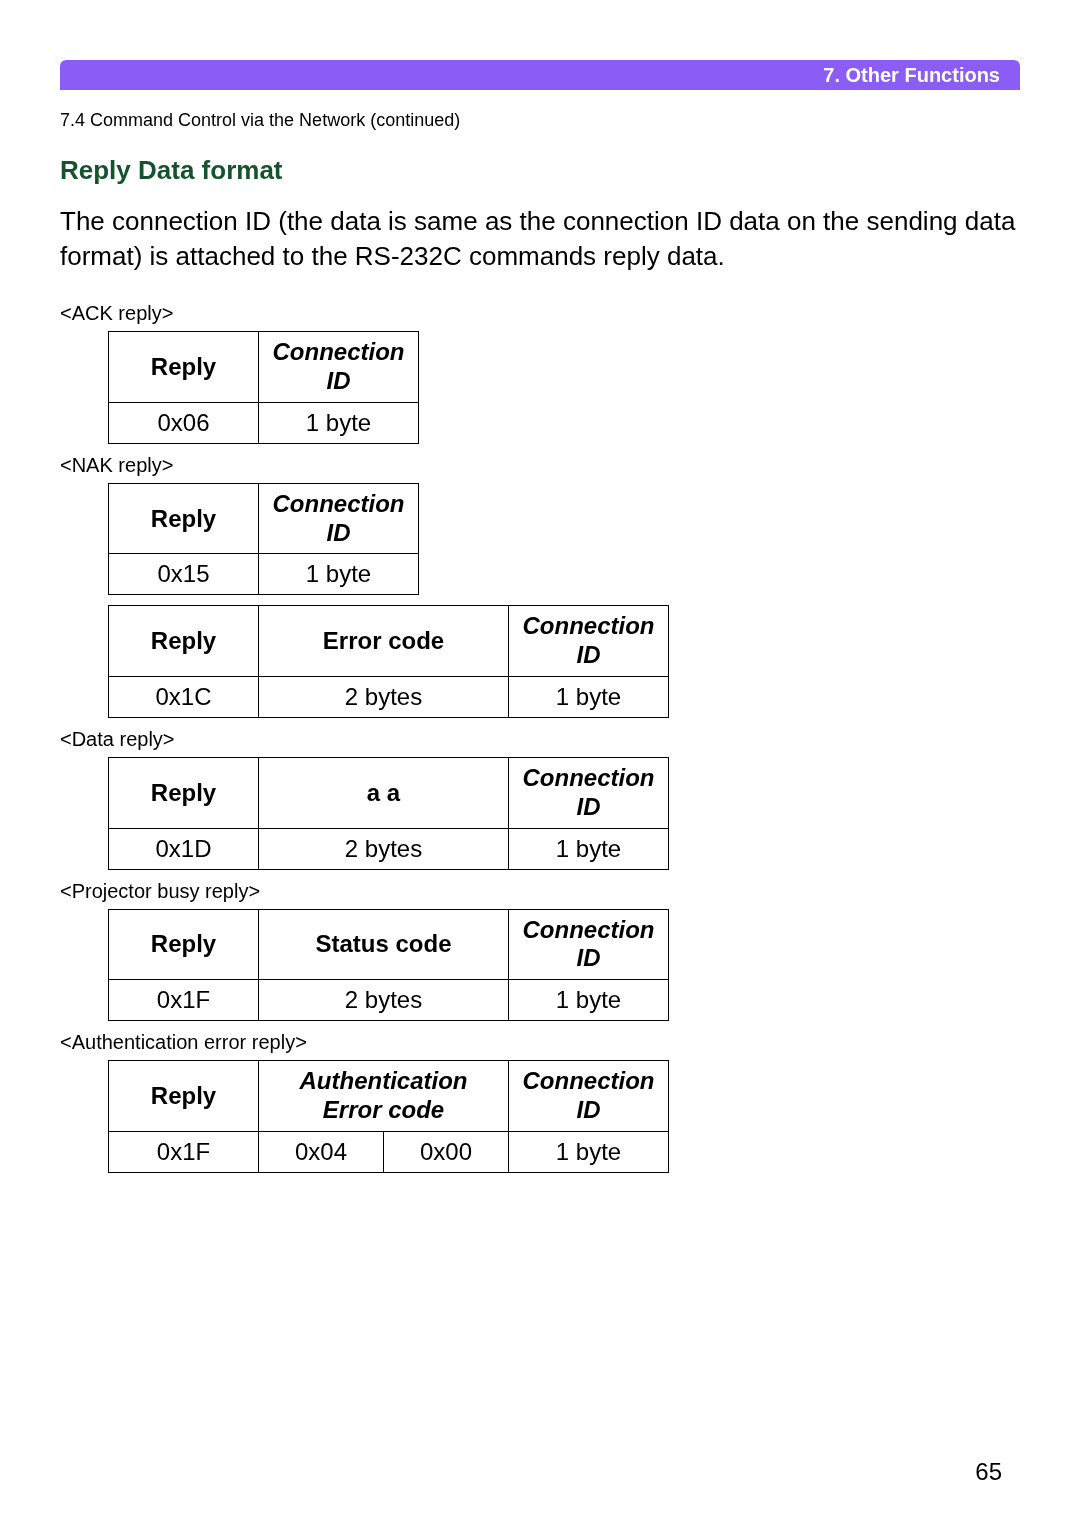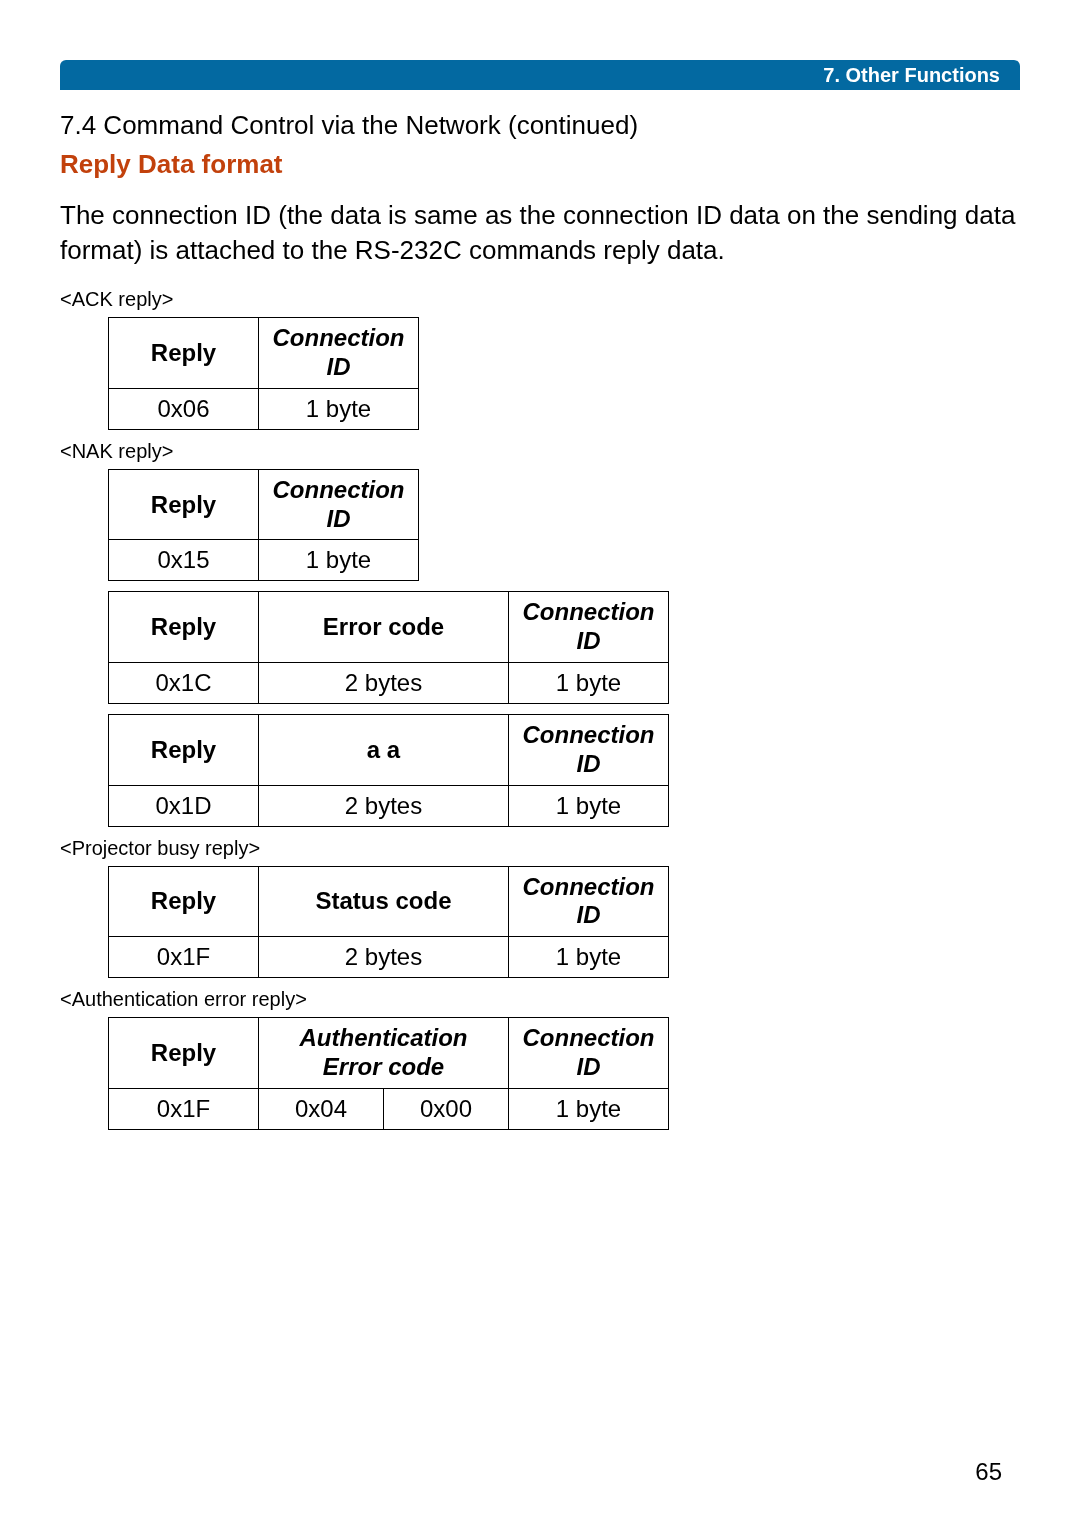--- a/index.html
+++ b/index.html
@@ -10,51 +10,51 @@
     font-family: Arial, Helvetica, sans-serif;
     color: #000;
     position: relative;
   }
   .header-bar {
     position: absolute;
     top: 60px;
     left: 60px;
     right: 60px;
     height: 30px;
-    background: #0369a1;
+    background: #8b5cf6;
     border-radius: 6px 6px 0 0;
     display: flex;
     justify-content: flex-end;
     align-items: center;
     padding-right: 20px;
     color: #fff;
     font-weight: bold;
     font-size: 20px;
   }
   .content {
     position: absolute;
     top: 100px;
     left: 60px;
     right: 60px;
   }
   .section-title {
-    font-size: 26px;
+    font-size: 18px;
     margin-top: 10px;
-    margin-bottom: 8px;
+    margin-bottom: 24px;
   }
   .subsection-title {
     font-size: 26px;
     font-weight: bold;
-    color: #c2410c;
+    color: #14532d;
     margin-bottom: 18px;
   }
   .desc-text {
     font-size: 26px;
     line-height: 1.35;
-    margin-bottom: 20px;
+    margin-bottom: 28px;
   }
   .reply-label {
     font-size: 20px;
     margin-bottom: 6px;
     margin-top: 4px;
   }
   table {
     border-collapse: collapse;
     margin-left: 48px;
     margin-bottom: 10px;
@@ -137,20 +137,21 @@
       <th class="col-conn th-two-line">Connection ID</th>
     </tr>
     <tr>
       <td>0x1C</td>
       <td>2 bytes</td>
       <td>1 byte</td>
     </tr>
   </tbody>
     </table>
 
+  <div class="reply-label">&lt;Data reply&gt;</div>
   <table>
     <tbody>
         <tr>
       <th class="col-reply">Reply</th>
       <th class="col-mid">a    a</th>
       <th class="col-conn th-two-line">Connection ID</th>
     </tr>
     <tr>
       <td>0x1D</td>
       <td>2 bytes</td>

